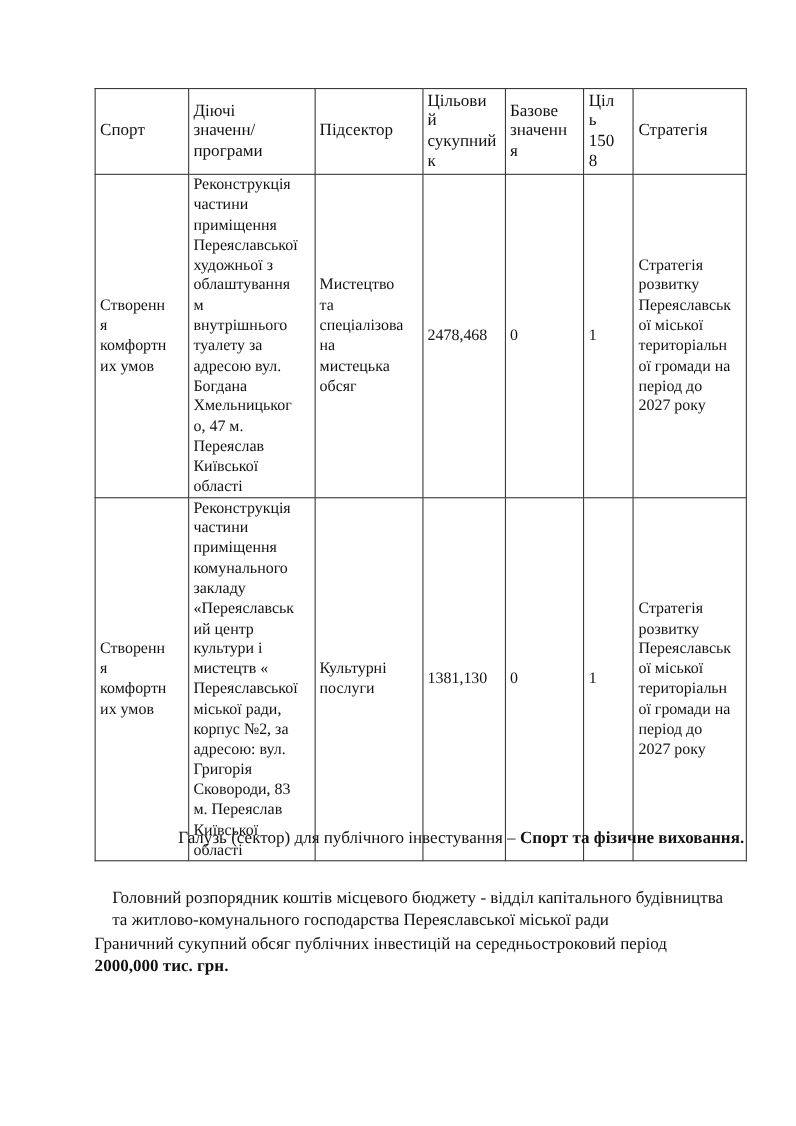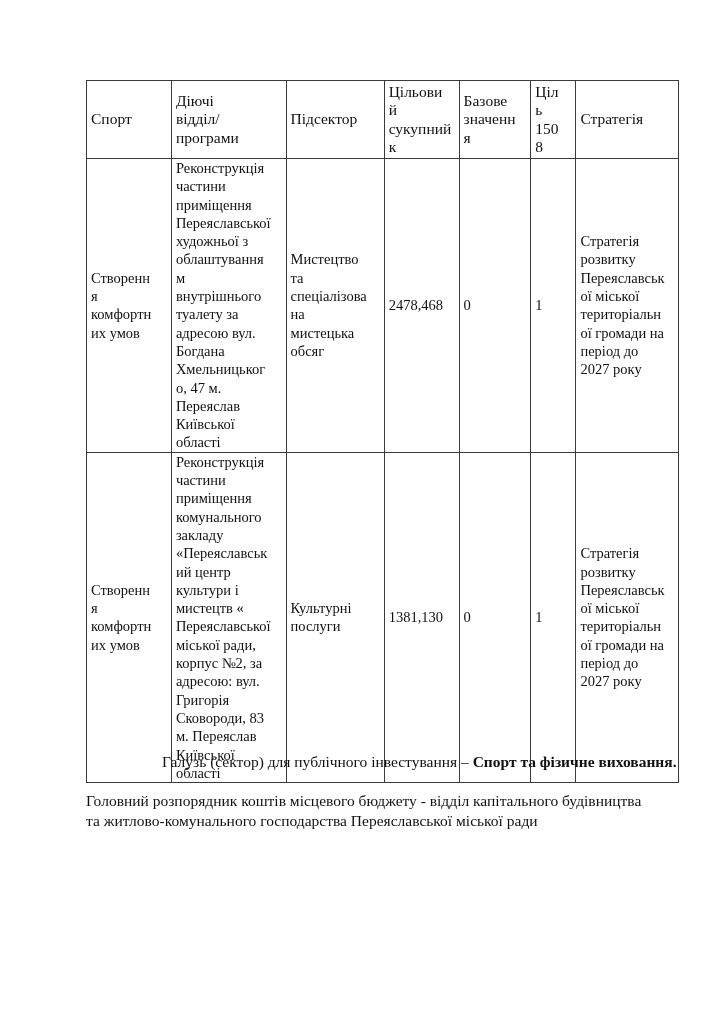--- a/index.html
+++ b/index.html
@@ -82,21 +82,21 @@
         <col class="c-sub">
         <col class="c-target">
         <col class="c-base">
         <col class="c-goal">
         <col class="c-strat">
     </colgroup>
     <thead>
       <tr>
         <th class="cell-text">Спорт</th>
         <th class="cell-text">Діючі
-відділ/
+значенн/
 програми</th>
         <th class="cell-text">Підсектор</th>
         <th class="cell-text">Цільови
 й
 сукупний
 к</th>
         <th class="cell-text">Базове
 значенн
 я</th>
         <th class="cell-text">Ціл
@@ -181,16 +181,17 @@
 територіальн
 ої громади на
 період до
 2027 року</td>
       </tr>
     </tbody>
   </table>
 
   <p class="para p1" style="margin:0"><span>Галузь (сектор) для публічного інвестування – </span><b>Спорт та фізичне виховання.</b></p>
 
-  <p class="para p2" style="margin:0">Головний розпорядник коштів місцевого бюджету - відділ капітального будівництва та житлово-комунального господарства Переяславської міської ради</p>
+  <p class="para p2" style="margin:16px">Головний розпорядник коштів місцевого бюджету - відділ капітального будівництва та житлово-комунального господарства Переяславської міської ради</p>
 
+  <p class="para p3" style="margin:0"><span>Граничний сукупний обсяг публічних інвестицій на середньостроковий період </span><br><b>2000,000 тис. грн.</b></p>
 
 </div>
 
 </body></html>

